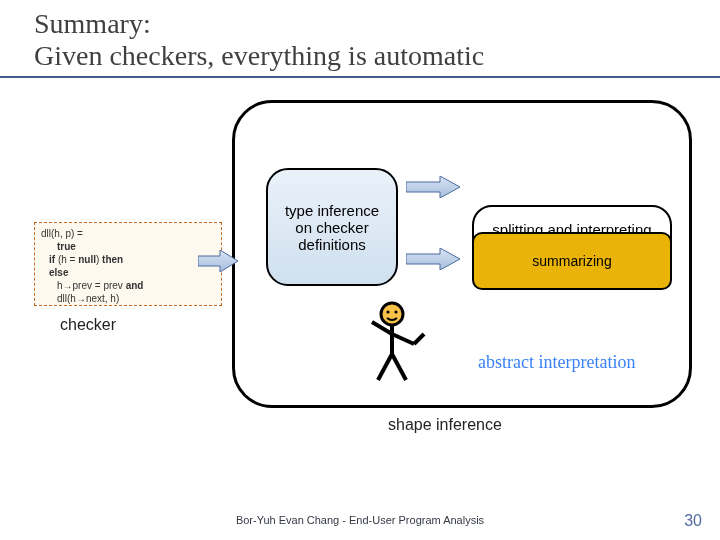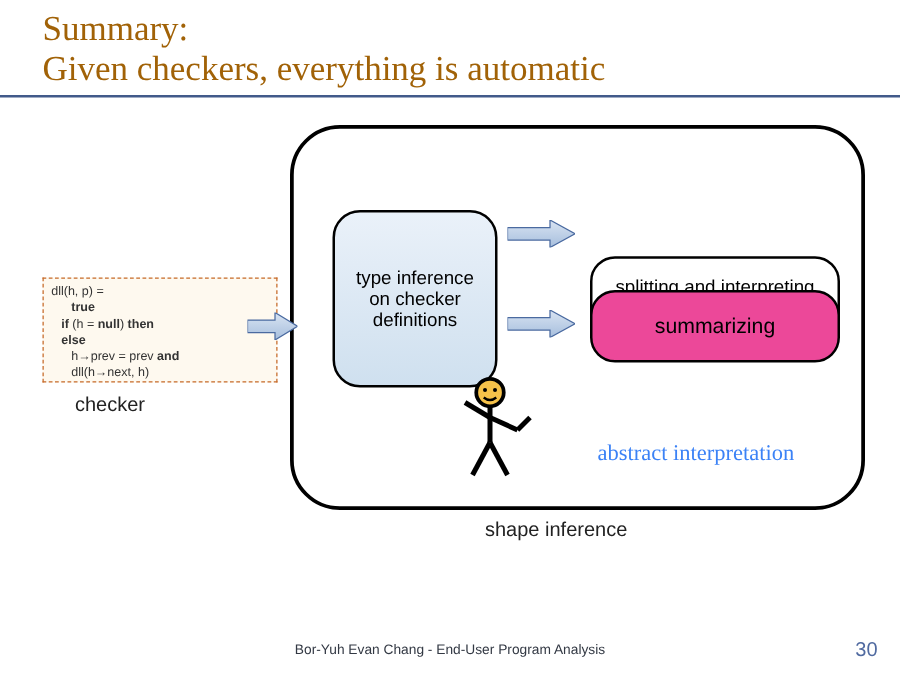--- a/index.html
+++ b/index.html
@@ -5,21 +5,21 @@
   * { box-sizing: border-box; margin: 0; padding: 0; }
   body {
     width: 720px; height: 540px;
     font-family: Georgia, 'Times New Roman', serif;
     background: #fff;
     position: relative;
     overflow: hidden;
   }
   .title-block {
     padding: 8px 34px 4px 34px;
-    color: #a16207;
+    color: #404040;
     font-size: 28px;
     line-height: 1.15;
     border-bottom: 2px solid #425a8a;
     margin: 0 0 6px 0;
   }
   .outer-container {
     position: absolute;
     left: 232px; top: 100px;
     width: 460px; height: 308px;
     border: 3px solid #000;
@@ -42,21 +42,21 @@
   .checkers-label {
     position: absolute;
     left: 60px; top: 316px;
     font-family: Verdana, Arial, sans-serif;
     font-size: 16px;
     color: #222;
   }
   .type-inf-box {
     position: absolute;
     left: 266px; top: 168px;
-    width: 132px; height: 142px;
+    width: 132px; height: 118px;
     background: linear-gradient(#eaf1f9, #cfe0ef);
     border: 2px solid #000;
     border-radius: 22px;
     display: flex; align-items: center; justify-content: center;
     text-align: center;
     font-family: Verdana, Arial, sans-serif;
     font-size: 15px;
     padding: 8px;
   }
   .split-box {
@@ -70,27 +70,27 @@
     text-align: center;
     font-family: Verdana, Arial, sans-serif;
     font-size: 15px;
     padding: 6px;
     margin-top: 47px;
   }
   .summ-box {
     position: absolute;
     left: 472px; top: 232px;
     width: 200px; height: 58px;
-    background: #ec4899;
+    background: #eab308;
     border: 2px solid #000;
-    border-radius: 20px;
+    border-radius: 10px;
     display: flex; align-items: center; justify-content: center;
     text-align: center;
     font-family: Verdana, Arial, sans-serif;
-    font-size: 17px;
+    font-size: 14px;
     padding: 6px;
   }
   .abs-interp {
     position: absolute;
     left: 478px; top: 352px;
     font-family: Liberation Serif, serif;
     font-size: 18px;
     color: #3b82f6;
   }
   .shape-analyzer {

